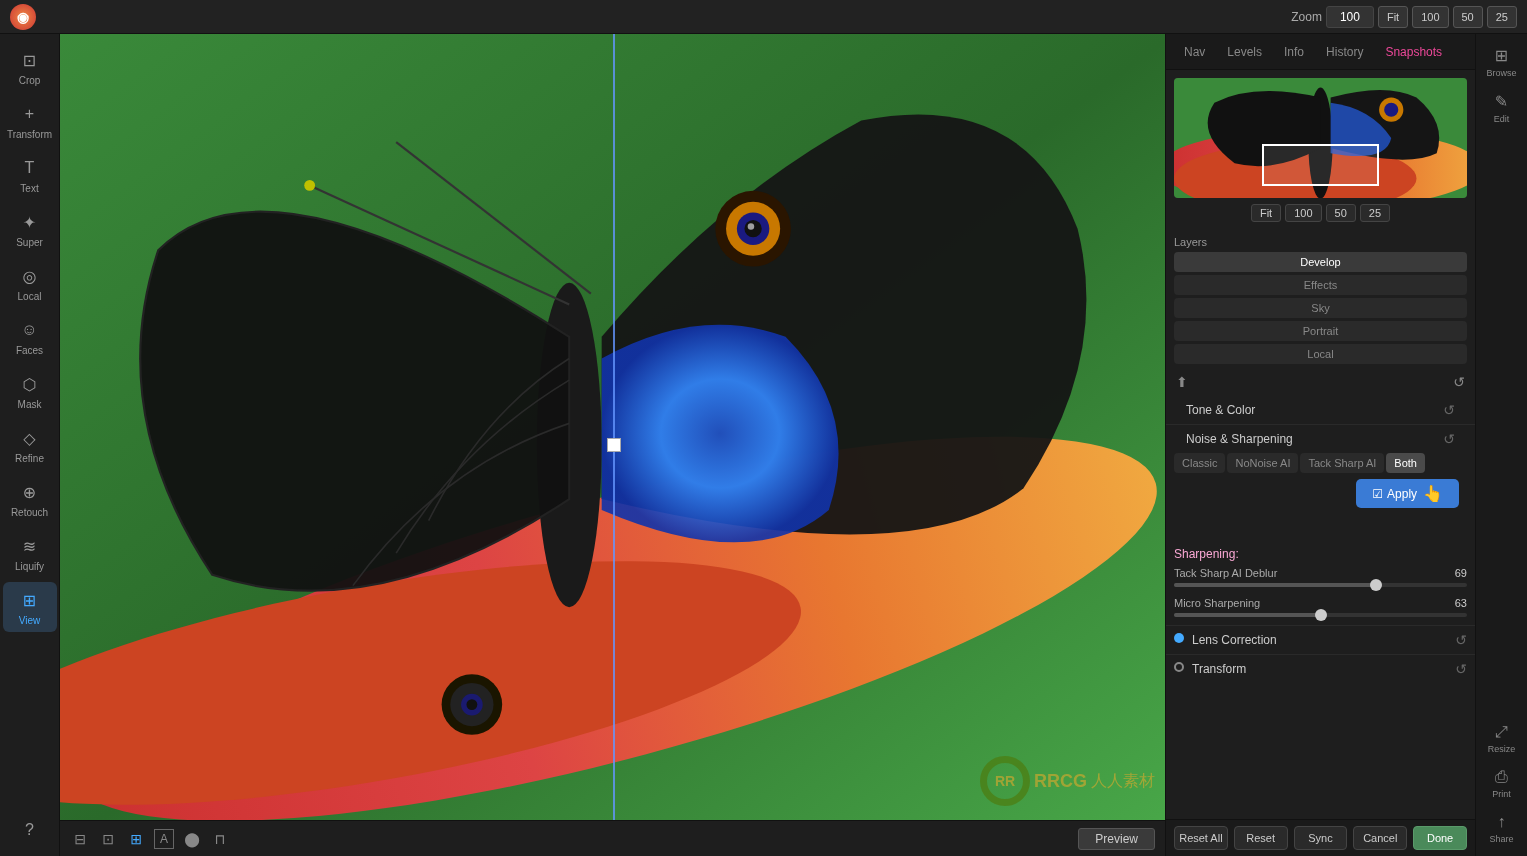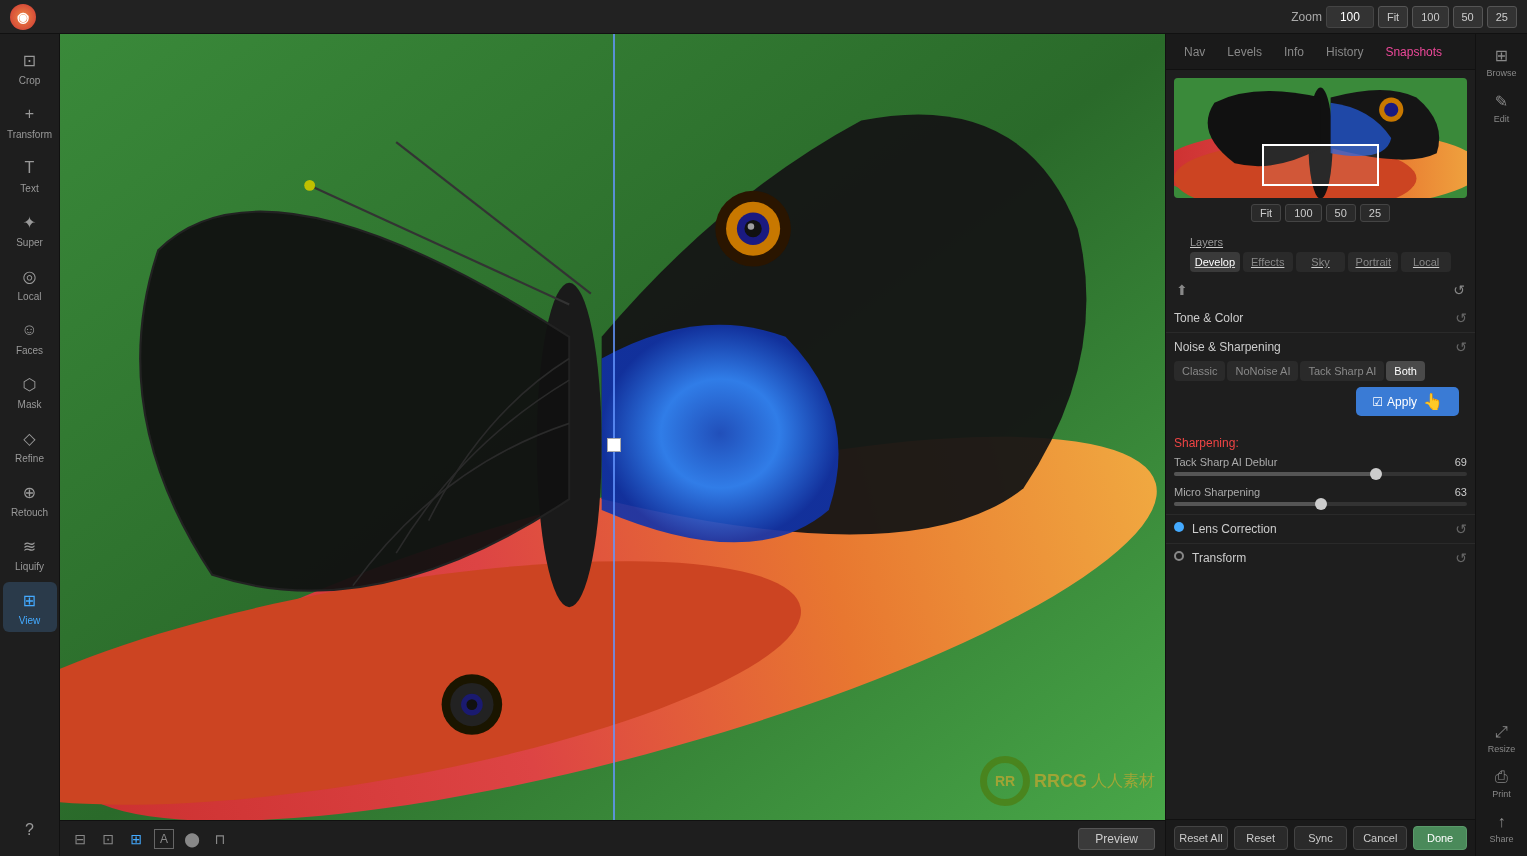--- a/index.html
+++ b/index.html
@@ -196,28 +196,27 @@
       display: flex; gap: 4px; margin-top: 6px;
       justify-content: center;
     }
     .thumb-zoom-btn {
       background: #2a2a2a; border: 1px solid #444; color: #ccc;
       padding: 2px 8px; border-radius: 3px; cursor: pointer; font-size: 11px;
     }
 
     
     .layer-section {
-      padding: 0 24px 4px;
-      text-decoration: underline;
+      padding: 0 8px 4px;
     }
     .layer-label {
       color: #999; font-size: 11px; padding: 6px 0 4px;
     }
     .layer-tabs {
-      display: flex; gap: 3px;
+      display: flex; gap: 3px; flex-direction: column;
     }
     .layer-tab {
       flex: 1;
       background: #2a2a2a; border: none; color: #888;
       padding: 4px 4px; border-radius: 4px; cursor: pointer; font-size: 11px;
       text-align: center;
     }
     .layer-tab.active { background: #3a3a3a; color: #fff; }
 
     
@@ -225,21 +224,21 @@
       display: flex; align-items: center; padding: 4px 8px; gap: 6px;
     }
     .panel-icon-btn {
       background: none; border: none; color: #888; cursor: pointer;
       font-size: 14px; padding: 2px;
     }
 
     
     .section-header {
       display: flex; align-items: center; justify-content: space-between;
-      padding: 6px 8px;
+      padding: 6px 20px;
       cursor: pointer;
     }
     .section-title { color: #ccc; font-size: 12px; font-weight: 500; }
     .section-reset { color: #666; font-size: 14px; cursor: pointer; }
 
     
     .noise-section {
       border-top: 1px solid #2a2a2a;
     }
     .filter-tabs {
@@ -280,21 +279,21 @@
       width: 12px; height: 12px; background: #ccc; border-radius: 50%;
       position: absolute; top: 50%; transform: translateY(-50%);
       cursor: grab;
     }
 
     
     .subsection-header {
       display: flex; align-items: center; justify-content: space-between;
       padding: 6px 8px 4px;
     }
-    .subsection-title { color: #ef4444; font-size: 12px; }
+    .subsection-title { color: #f9a8d4; font-size: 12px; margin-top: 19px; }
 
     
     .correction-row {
       display: flex; align-items: center; justify-content: space-between;
       padding: 6px 8px;
       border-top: 1px solid #2a2a2a;
       cursor: pointer;
     }
     .correction-left { display: flex; gap: 8px; }
     .dot-active { width: 10px; height: 10px; background: #4af; border-radius: 50%; }

